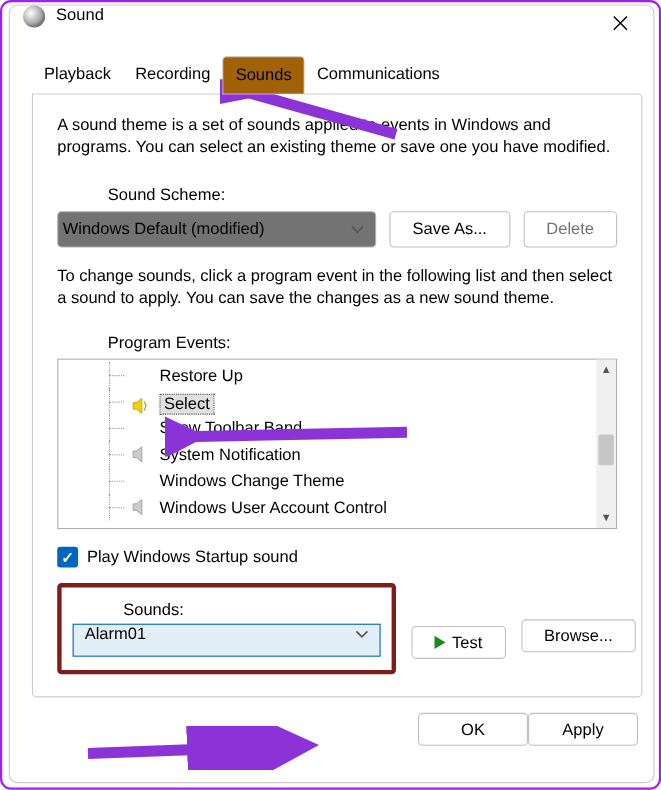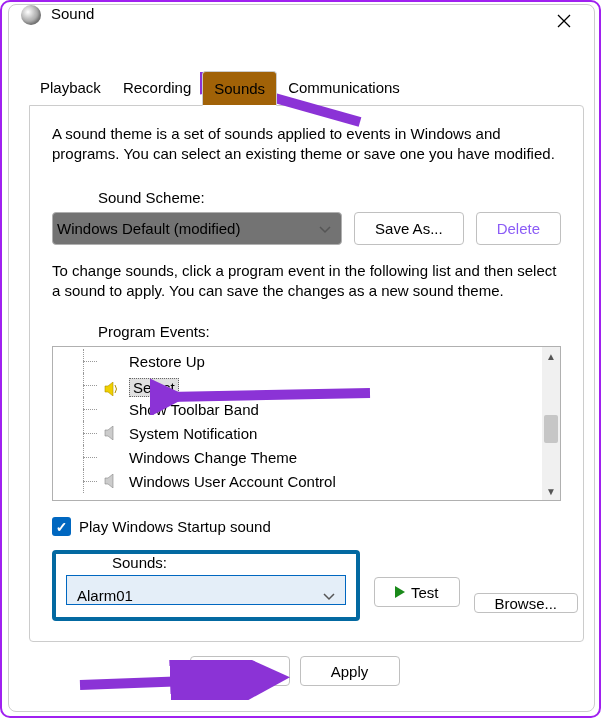--- a/index.html
+++ b/index.html
@@ -3,52 +3,52 @@
 <meta charset="utf-8">
 <style>
   * { box-sizing: border-box; font-family: "Segoe UI", Arial, sans-serif; }
   body { margin: 0; background: #fff; width: 601px; height: 718px; position: relative; }
   .outer-border { position: absolute; inset: 0; border: 2px solid #a020f0; border-radius: 10px; pointer-events: none; }
   .window { position: absolute; left: 8px; top: 4px; right: 6px; bottom: 6px; background: #fff; border: 1px solid #ccc; border-radius: 8px; }
   .titlebar { display: flex; align-items: flex-start; height: 42px; padding: 0 8px 0 12px; }
   .title-icon { width: 20px; height: 20px; border-radius: 50%; background: radial-gradient(circle at 35% 35%, #fff 0%, #bbb 40%, #888 100%); box-shadow: inset -2px -2px 3px rgba(0,0,0,0.3); margin-right: 10px; }
   .title-text { font-size: 15px; flex: 1; }
   .close-btn { width: 44px; height: 32px; display: flex; justify-content: center; align-items: center; font-size: 18px; border-radius: 4px; }
-  .tabs { display: flex; margin: 24px 8px 0 20px; }
+  .tabs { display: flex; margin: 4px 8px 0 20px; }
   .tab { padding: 8px 11px; font-size: 15px; cursor: pointer; }
   .tab.active { border: 1px solid #ccc; border-bottom-color: #fff; border-radius: 4px 4px 0 0; position: relative; z-index: 2; background: #a16207; }
   .tab-panel { border: 1px solid #ccc; margin: -1px 10px 0 20px; padding: 18px 22px 20px 22px; position: relative; border-radius: 0 4px 4px 4px; }
   .desc { font-size: 15px; line-height: 1.35; margin-bottom: 24px; }
   .label { font-size: 15px; margin-bottom: 6px; margin-left: 46px; }
   .scheme-row { display: flex; gap: 12px; align-items: stretch; margin-bottom: 16px; }
   .combo { flex: 1; border: 1px solid #b0b0b0; border-radius: 4px; height: 33px; display: flex; align-items: center; padding: 0 4px; font-size: 15px; background: #737373; position: relative; }
   .combo-chevron { position: absolute; right: 10px; }
   .btn { border: 1px solid #c0c0c0; border-radius: 4px; background: #fff; font-size: 15px; height: 33px; padding: 4px 20px; display: flex; align-items: center; justify-content: center; cursor: pointer; white-space: nowrap; }
-  .btn.disabled { color: #8b5cf6; }
+  .btn.disabled { color: #737373; }
   .instr { font-size: 15px; line-height: 1.35; margin-bottom: 22px; }
-  .events-box { border: 1px solid #b0b0b0; height: 155px; display: flex; }
+  .events-box { border: 1px solid #b0b0b0; height: 155px; display: flex; padding-left: 16px; }
   .events-list { flex: 1; overflow: hidden; padding: 2px 0; }
   .event-row { display: flex; align-items: center; height: 24px; font-size: 15px; }
   .tree-bar { width: 50px; position: relative; height: 24px; flex-shrink: 0; }
   .tree-bar::before { content: ""; position: absolute; left: 30px; top: 0; bottom: 0; border-left: 1px dotted #999; }
   .tree-bar::after { content: ""; position: absolute; left: 30px; top: 12px; width: 14px; border-top: 1px dotted #999; }
   .snd-icon { width: 20px; height: 16px; margin-right: 6px; flex-shrink: 0; display: flex; align-items: center; justify-content: center; }
   .event-row.selected { position: relative; align-items: flex-end; }
   .event-row.selected .event-text { background: #e0e0e0; border: 1px dotted #666; padding: 0 3px; }
   .scrollbar { width: 18px; background: #f0f0f0; display: flex; flex-direction: column; }
   .scroll-arrow { height: 18px; display: flex; align-items: center; justify-content: center; font-size: 10px; color: #555; }
   .scroll-track { flex: 1; position: relative; }
   .scroll-thumb { position: absolute; left: 2px; right: 2px; top: 50px; height: 28px; background: #c6c6c6; border-radius: 2px; }
   .checkbox-row { display: flex; align-items: center; margin-top: 16px; font-size: 15px; }
   .checkbox { width: 19px; height: 19px; background: #0067c0; border-radius: 3px; margin-right: 8px; display: flex; align-items: center; justify-content: center; color: #fff; font-size: 14px; font-weight: bold; }
-  .sounds-box { border: 4px solid #0369a1; border-radius: 4px; padding: 0 10px 12px 10px; margin-top: 6px; display: inline-block; width: 312px; }
-  .sounds-combo { border: 1px solid #0067c0; background: #e4eef8; height: 30px; display: flex; align-items: flex-end; padding: 0 10px; font-size: 15px; position: relative; margin-top: 4px; width: 280px; }
+  .sounds-box { border: 4px solid #7f1d1d; border-radius: 4px; padding: 12px 10px 12px 10px; margin-top: 6px; display: inline-block; width: 312px; }
+  .sounds-combo { border: 1px solid #0067c0; background: #e4eef8; height: 30px; display: flex; align-items: flex-start; padding: 0 10px; font-size: 15px; position: relative; margin-top: 4px; width: 280px; }
   .sounds-row { display: flex; align-items: flex-end; gap: 14px; margin-top: 8px; }
   .play-tri { width: 0; height: 0; border-top: 6px solid transparent; border-bottom: 6px solid transparent; border-left: 10px solid #1a8a1a; margin-right: 6px; }
-  .footer-btns { display: flex; justify-content: center; gap: 10px; padding: 14px 14px 0 0; }
+  .footer-btns { display: flex; justify-content: flex-end; padding: 14px 14px 0 0; }
   .footer-btns .btn { width: 100px; height: 30px; }
   .arrow { position: absolute; pointer-events: none; }
   .arrow svg { display: block; }
 </style>
 </head>
 <body>
 
 <div class="window">
   <div class="titlebar">
     <div class="title-icon"></div>
@@ -156,21 +156,21 @@
             <svg width="12" height="8" viewBox="0 0 12 8">
                 <path d="M1 1 L6 6 L11 1" stroke="#555" stroke-width="1.5" fill="none"></path>
               </svg>
           </span>
         </div>
       </div>
       <div class="btn" style="height:30px;margin-bottom:14px">
         <span class="play-tri"></span>
         <span>Test</span>
       </div>
-      <div class="btn" style="height:20px;margin-bottom:8px">Browse...</div>
+      <div class="btn" style="height:30px;margin-bottom:20px">Browse...</div>
     </div>
   </div>
 
   <div class="footer-btns">
     <div class="btn">OK</div>
     <div class="btn">Apply</div>
   </div>
 </div>
 
 <div class="arrow" style="left:200px; top:72px">

